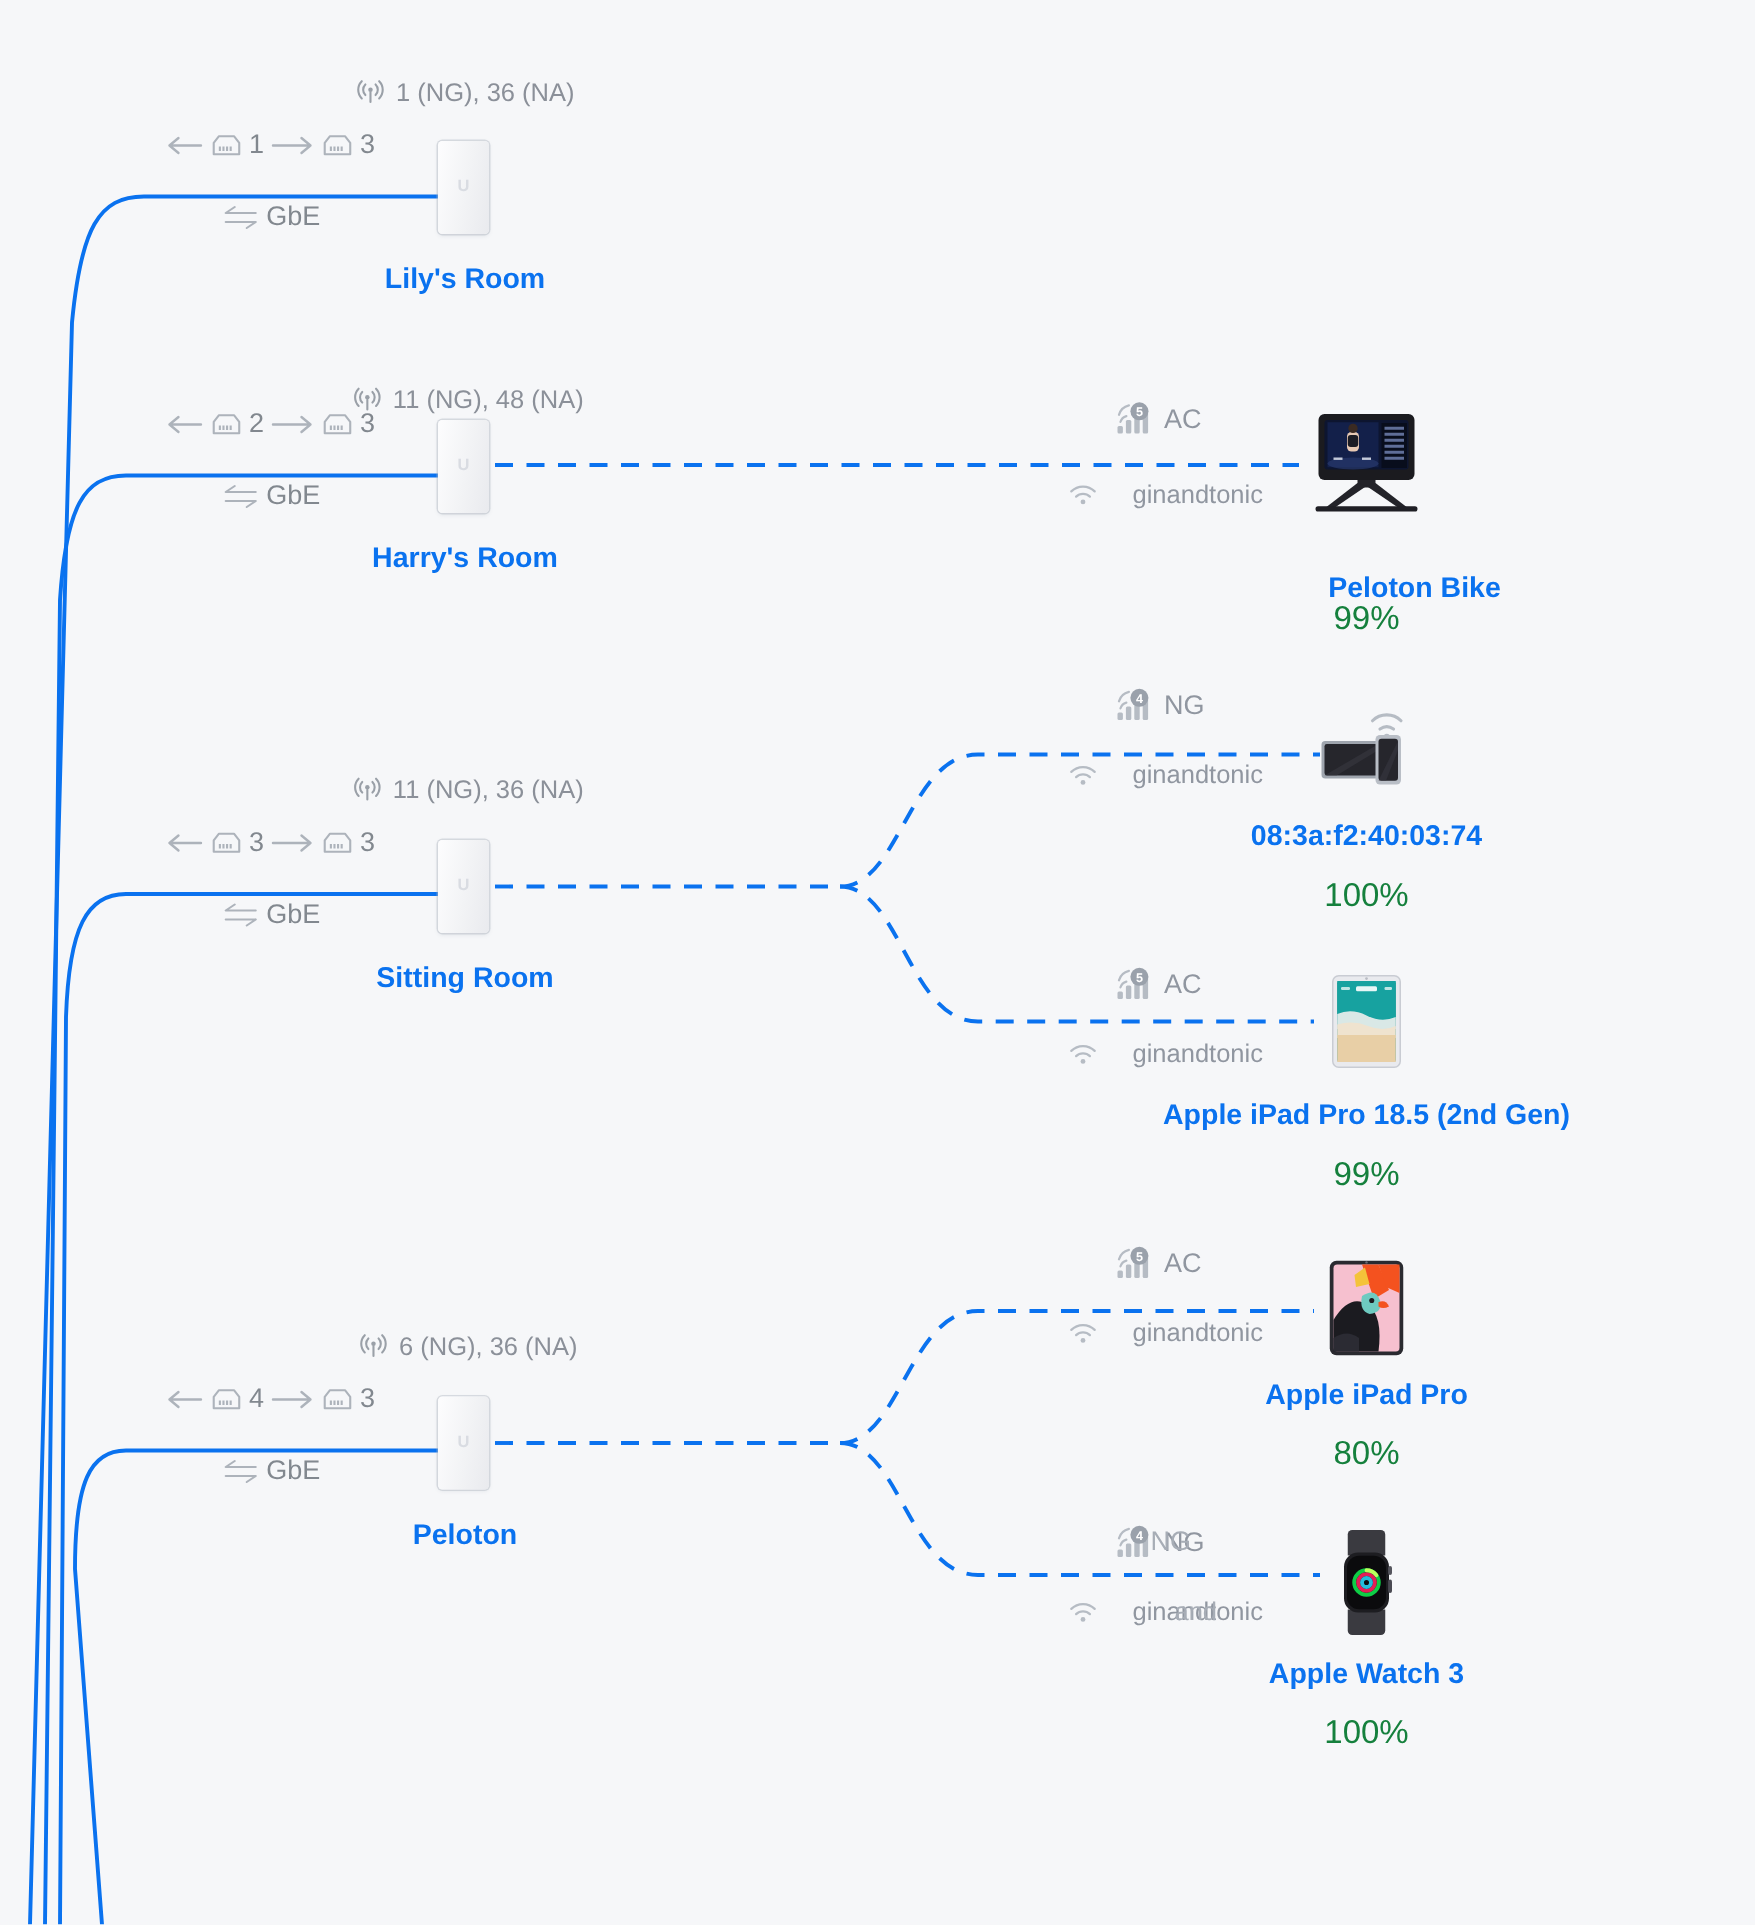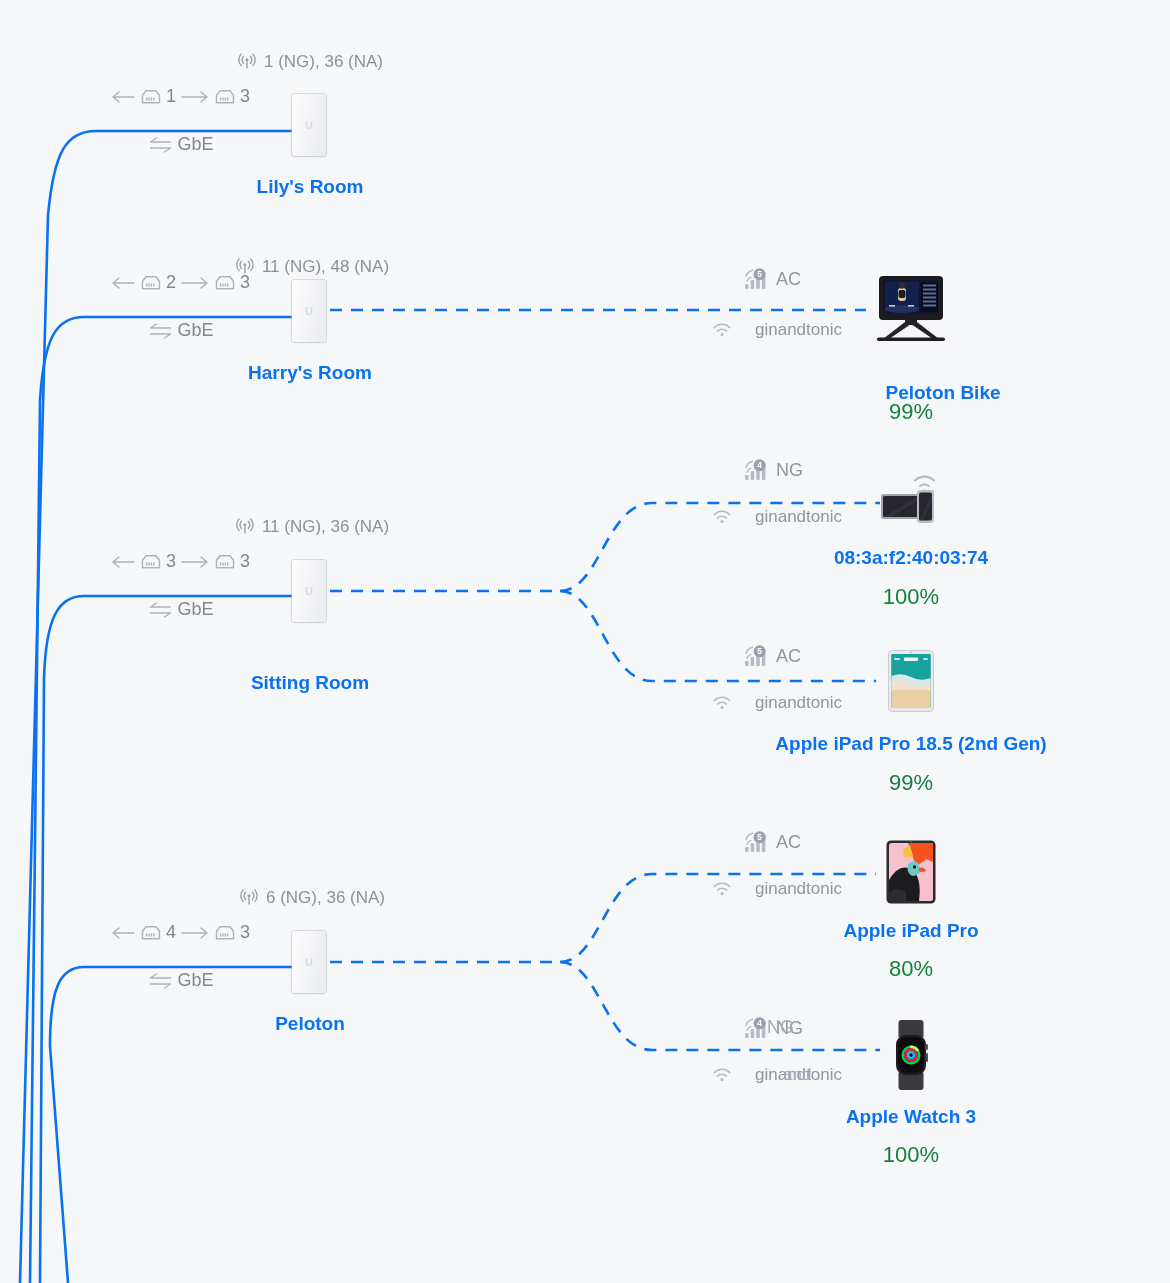--- a/index.html
+++ b/index.html
@@ -338,21 +338,21 @@
     <div class="gbe-line" style="left:180px; top:599px;">
       <span>
         <svg width="28" height="18" viewBox="0 0 28 18">
             <g fill="none" stroke="#adb3bb" stroke-width="1.4" stroke-linecap="round" stroke-linejoin="round">
               <path d="M24 6H4M10 2L4 6M4 12h20M18 16l6-4"></path>
             </g>
           </svg>
       </span>
       <span>GbE</span>
     </div>
-    <div class="ap-name" style="left:310px; top:672px;">Sitting Room</div>
+    <div class="ap-name" style="left:310px; top:642px;">Sitting Room</div>
   </div>
 
   <div class="ap-group">
     <div class="radio-line" style="left:312px; top:888px;">
       <span>
         <svg width="20" height="20" viewBox="0 0 20 20">
             <g fill="none" stroke="#9aa0a8" stroke-width="1.4" stroke-linecap="round">
               <path d="M6.6 4.3a5 5 0 000 7.1M13.4 4.3a5 5 0 010 7.1M4.2 2.1a8.2 8.2 0 000 11.5M15.8 2.1a8.2 8.2 0 010 11.5"></path>
               <circle cx="10" cy="7.8" r="1.5" fill="#9aa0a8" stroke="none"></circle>
               <path d="M10 9.6V16"></path>

